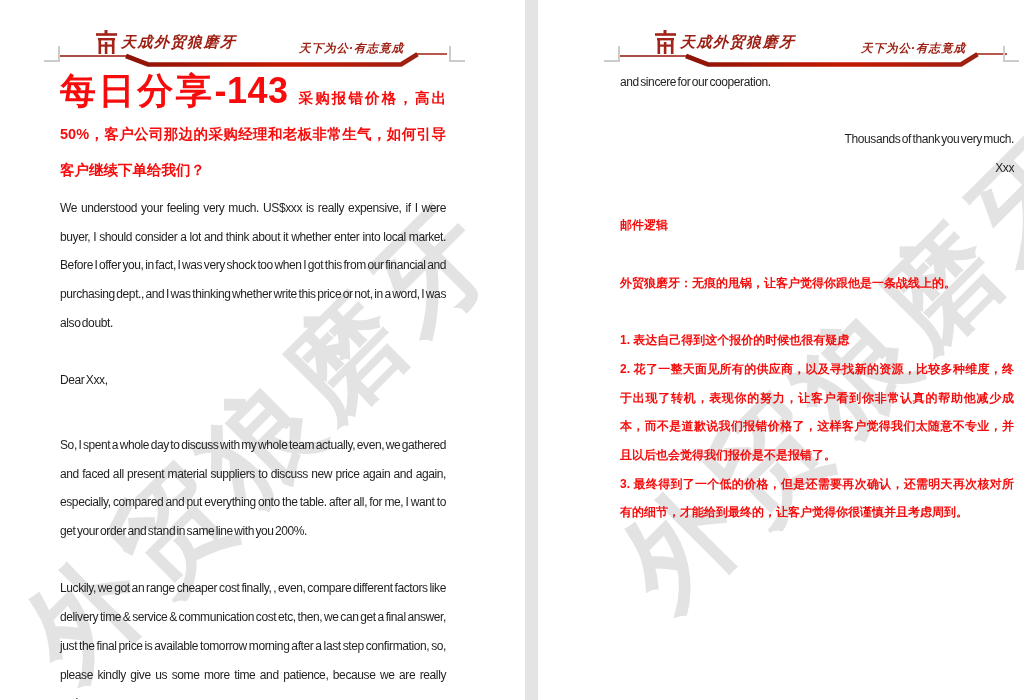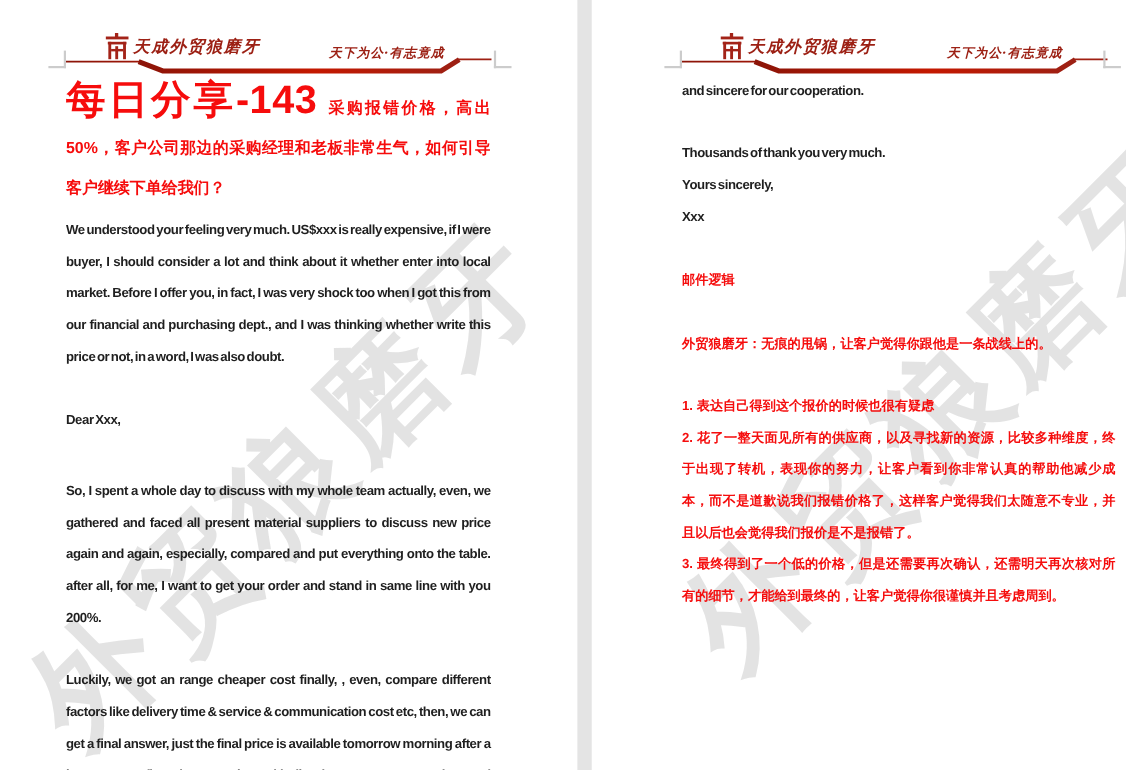--- a/index.html
+++ b/index.html
@@ -31,25 +31,25 @@
 
   
   .content{position:absolute;z-index:2;}
   #page-1 .content{left:60px;top:73px;width:386px;}
   #page-2 .content{left:82px;top:68px;width:394px;}
 
   .doc-title{color:#f60c0c;font-weight:700;line-height:35px;margin:0 0 6px 0;text-align:justify;}
   .t-big{font-size:36px;letter-spacing:0.5px;margin-right:8px;}
   .t-small{font-size:14.5px;}
 
-  .en{font-weight:700;font-size:12px;color:#1f1f1f;line-height:28.7px;
+  .en{font-weight:400;font-size:12px;color:#1f1f1f;line-height:28.7px;
       letter-spacing:-0.4px;word-spacing:-1.5px;text-align:justify;margin:0 0 28.7px 0;}
   .en.single{text-align:left;white-space:nowrap;}
   .salutation{margin-bottom:36px;}
-  .closing .en{margin:0;}
+  .closing .en{margin:0;text-align:right;}
   .closing{margin-bottom:28.7px;}
 
   .cn{font-weight:700;font-size:12px;color:#f50d0d;line-height:28.7px;
       text-align:justify;margin:0;}
   .cn.mb{margin-bottom:28.7px;}
 
   
   .wm{position:absolute;z-index:1;font-weight:700;font-size:112px;letter-spacing:10px;
       color:rgba(100,100,100,0.18);white-space:nowrap;pointer-events:none;}
   #page-1 .wm{left:50%;top:63%;transform:translate(-50%,-50%) rotate(-45deg);}
@@ -126,21 +126,20 @@
     <path d="M0,11 H68 L88,19.5 H340 L357,9 H387" fill="none" stroke="url(#rg2)" stroke-width="1.6"></path>
     <path d="M66,11 L88,19.5 H341 L357.5,9.2" fill="none" stroke="url(#rg2)" stroke-width="4.6"></path>
   </svg>
   <div class="mark ml"></div>
   <div class="mark mr"></div>
 
   <div class="content">
     <p class="en single">and sincere for our cooperation.</p>
     <div class="closing">
       <p class="en single">Thousands of thank you very much.</p>
-      <p class="en single">Yours sincerely,</p>
       <p class="en single">Xxx</p>
     </div>
     <p class="cn mb">邮件逻辑</p>
     <p class="cn mb">外贸狼磨牙：无痕的甩锅，让客户觉得你跟他是一条战线上的。</p>
     <p class="cn">1. 表达自己得到这个报价的时候也很有疑虑</p>
     <p class="cn">2. 花了一整天面见所有的供应商，以及寻找新的资源，比较多种维度，终于出现了转机，表现你的努力，让客户看到你非常认真的帮助他减少成本，而不是道歉说我们报错价格了，这样客户觉得我们太随意不专业，并且以后也会觉得我们报价是不是报错了。</p>
     <p class="cn">3. 最终得到了一个低的价格，但是还需要再次确认，还需明天再次核对所有的细节，才能给到最终的，让客户觉得你很谨慎并且考虑周到。</p>
   </div>
 
 </div>

